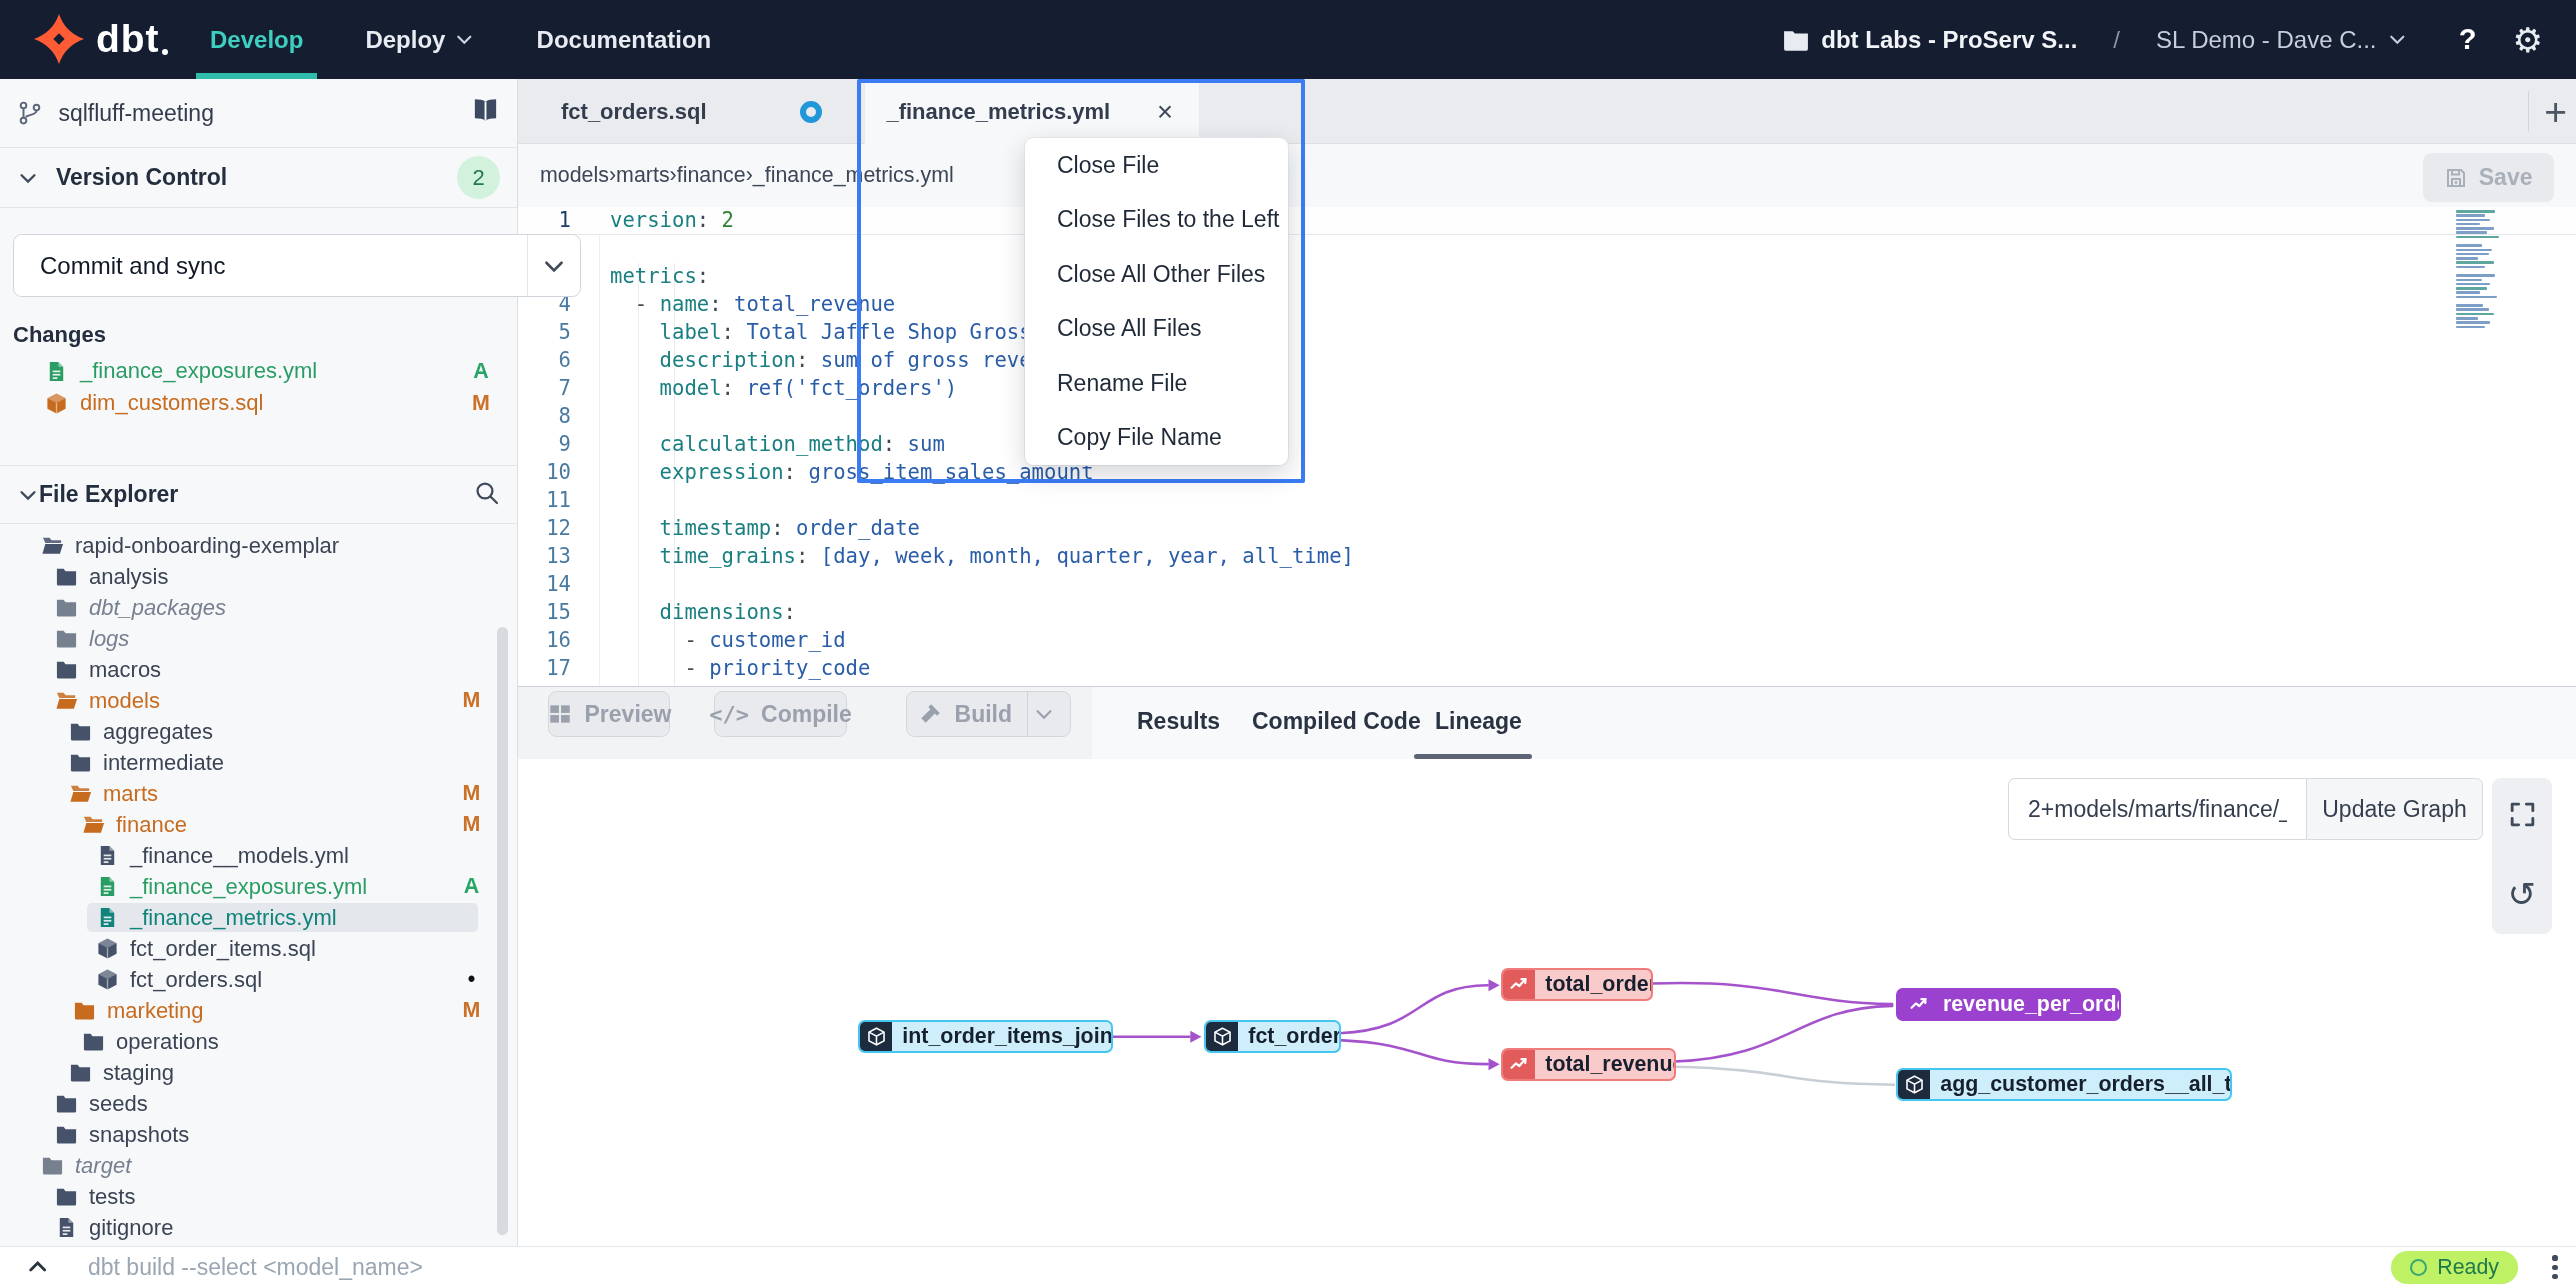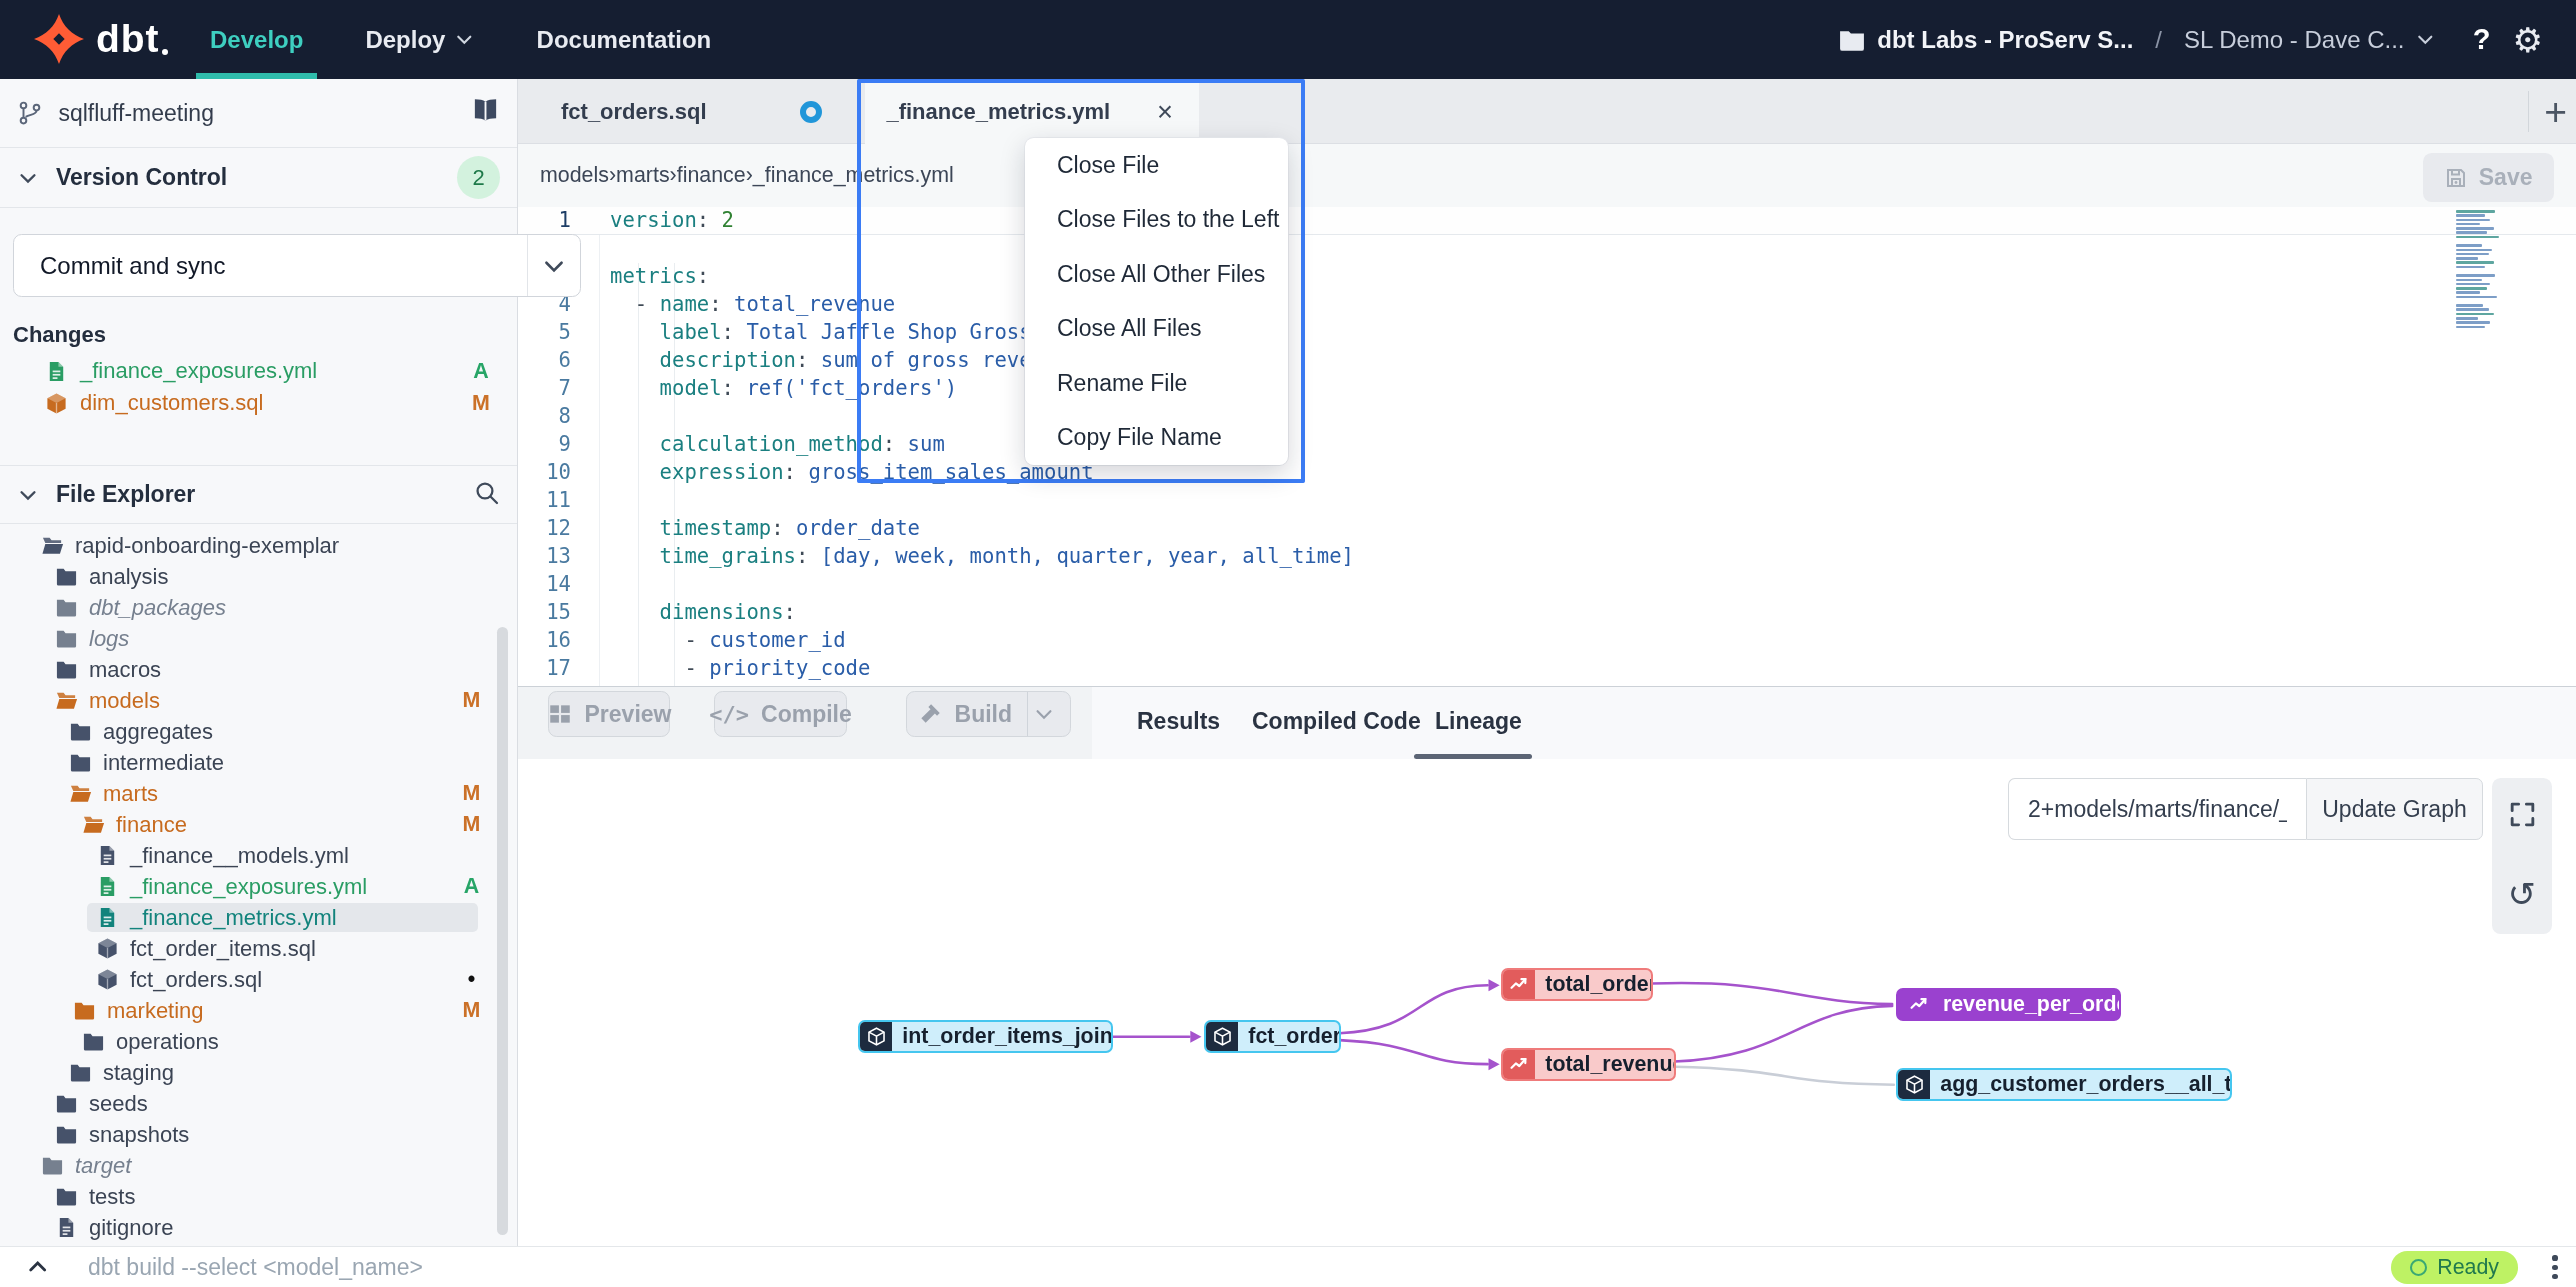--- a/index.html
+++ b/index.html
@@ -9,21 +9,21 @@
 
   
   .topnav { position:absolute; left:0; top:0; width:2576px; height:79px; background:#151e31; display:flex; align-items:center; z-index:60; }
   .logo-wrap { position:absolute; left:34px; top:13.7px; display:flex; align-items:center; }
   .brand { color:#fff; font-size:39px; font-weight:bold; margin-left:12px; letter-spacing:0.9px; }
   .brand-dot { width:6px; height:6px; background:#fff; border-radius:50%; align-self:flex-end; margin:0 0 8.6px 2.6px; }
   .nav-items { position:absolute; left:210px; top:0; height:79px; display:flex; align-items:center; gap:62px; }
   .nav-item { position:relative; height:79px; display:flex; align-items:center; gap:8.6px; color:#e8ebf1; font-size:24px; font-weight:600; cursor:pointer; }
   .nav-item.active { color:#3ecfc0; }
   .nav-underline { position:absolute; left:-13.7px; right:-13.7px; bottom:0; height:6px; background:#2fbcab; }
-  .nav-right { position:absolute; right:33px; top:0; height:79px; display:flex; align-items:center; gap:22px; }
+  .nav-right { position:absolute; right:33px; top:0; height:79px; display:flex; align-items:center; gap:36px; }
   .nav-right .acct { color:#f2f4f8; font-size:24px; font-weight:700; display:flex; align-items:center; gap:12px; }
   .nav-right .sep { color:#8b94a6; font-size:24px; }
   .nav-right .proj { color:#c7cedb; font-size:24px; display:flex; align-items:center; gap:10.3px; }
   .nav-help { color:#fff; font-size:29px; font-weight:700; margin-left:15.4px; }
   .nav-gear { color:#e8ebf1; font-size:34px; font-family:"DejaVu Sans",sans-serif; line-height:1; }
 
   
   .sidebar { position:absolute; left:0; top:79px; width:518px; height:1167px; background:#f7f8fa; border-right:0.9px solid #dadde2; z-index:20; }
   .side-row { position:absolute; left:0; right:0; display:flex; align-items:center; }
   .branch-row { top:0; height:69px; border-bottom:0.9px solid #e3e6ea; padding:0 17px; color:#333c4c; font-size:23px; gap:15.4px; }
@@ -31,21 +31,21 @@
   .vc-header { top:69px; height:60px; padding:0 17px; gap:17px; border-bottom:0.9px solid #e3e6ea; }
   .section-title { font-size:23px; font-weight:700; color:#242e3e; }
   .count-badge { margin-left:auto; width:43px; height:43px; border-radius:50%; background:#d3f2de; color:#1f7a4a; font-size:22px; display:flex; align-items:center; justify-content:center; }
   .chev { color:#3f4a5a; }
   .commit-btn { position:absolute; left:13px; top:155px; width:568px; height:63px; background:#fff; border:0.9px solid #d1d5db; border-radius:8.6px; display:flex; align-items:center; font-size:24px; color:#111827; }
   .commit-btn .lbl { padding-left:26px; }
   .commit-btn .dd { margin-left:auto; width:53px; height:100%; border-left:0.9px solid #e2e5e9; display:flex; align-items:center; justify-content:center; color:#3f4a5a; }
   .changes-label { position:absolute; left:13px; top:243px; font-size:22px; font-weight:700; color:#242e3e; }
   .change-row { position:absolute; left:0; right:0; height:32px; display:flex; align-items:center; padding-left:45px; gap:12px; font-size:22px; }
   .change-row .badge-col { position:absolute; left:468px; width:26px; text-align:center; font-weight:700; font-size:21.4px; }
-  .fe-header { top:386px; height:59px; padding:0 17px; gap:17px; border-top:0.9px solid #e3e6ea; border-bottom:0.9px solid #e3e6ea; }
+  .fe-header { top:386px; height:59px; padding:0 17px; border-top:0.9px solid #e3e6ea; border-bottom:0.9px solid #e3e6ea; }
   .fe-search { margin-left:auto; color:#3f4a5a; }
   .tree { position:absolute; left:0; top:451px; right:0; bottom:0; overflow:hidden; }
   .trow { position:relative; height:31px; display:flex; align-items:center; gap:11px; font-size:22px; color:#3b4454; cursor:pointer; }
   .trow .rowbg { position:absolute; top:0.9px; bottom:0.9px; right:39px; background:#e4e7eb; border-radius:5.1px; z-index:0; }
   .trow > * { position:relative; z-index:1; }
   .trow .badge-col { position:absolute; left:457px; width:29px; text-align:center; font-weight:700; font-size:21.4px; }
   .ticon { display:inline-flex; width:23px; height:23px; flex:0 0 23px; }
   .ticon svg { width:100%; height:100%; }
   .c-dark { color:#46526a; } .c-muted { color:#76808f; } .c-orange { color:#c76b1f; }
   .c-green { color:#2a9d64; } .c-teal { color:#12837c; }

